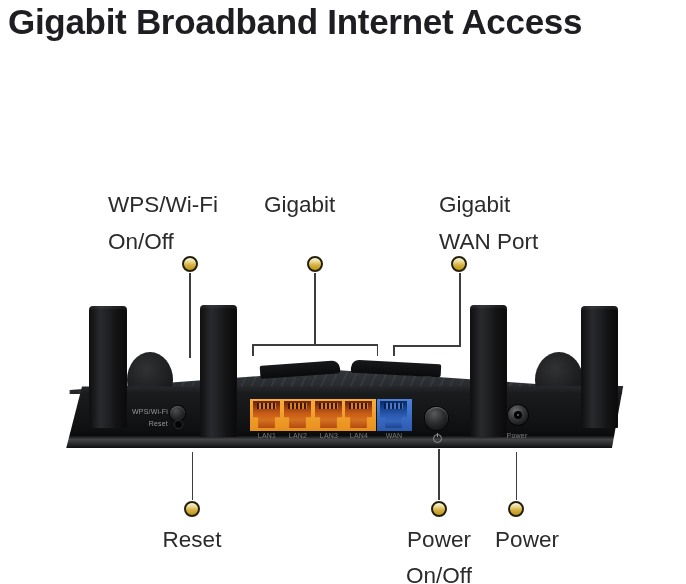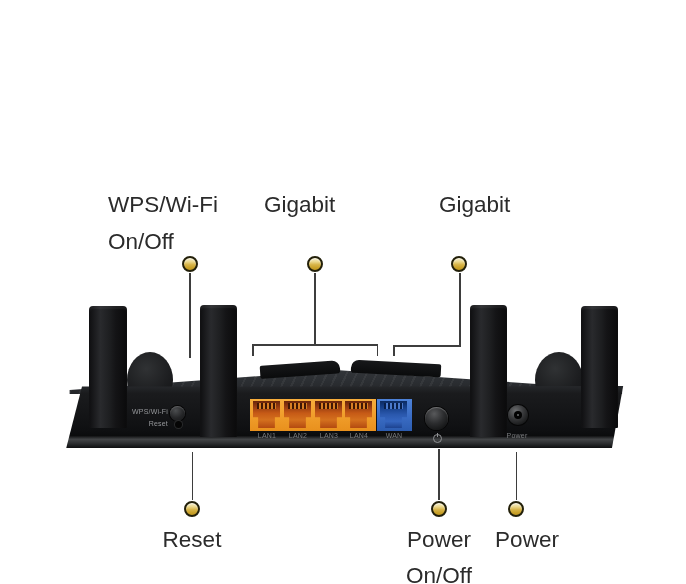--- a/index.html
+++ b/index.html
@@ -116,30 +116,32 @@
   .pjack-hole{
     position:absolute;left:6px;top:6px;width:8px;height:8px;border-radius:50%;background:#020202;
   }
   .pjack-pin{position:absolute;left:3px;top:3px;width:2px;height:2px;border-radius:50%;background:#6a6c6e;}
 </style>
 </head>
 <body>
 
 <div class="stage">
 
+  <h1 class="title">Gigabit Broadband Internet Access</h1>
 
   <div class="toplabel wps">
     <div>WPS/Wi-Fi</div>
     <div>On/Off</div>
   </div>
   <div class="toplabel lan">
     <div>Gigabit</div>
   </div>
   <div class="toplabel wan">
     <div>Gigabit</div>
+    <div>WAN Port</div>
   </div>
 
   <div class="botlabel reset">Reset</div>
   <div class="botlabel pswitch">
     <div>Power</div>
     <div>On/Off</div>
   </div>
   <div class="botlabel pjack">Power</div>
 
   <div class="dot" style="left:181.5px;top:255.5px"></div>

